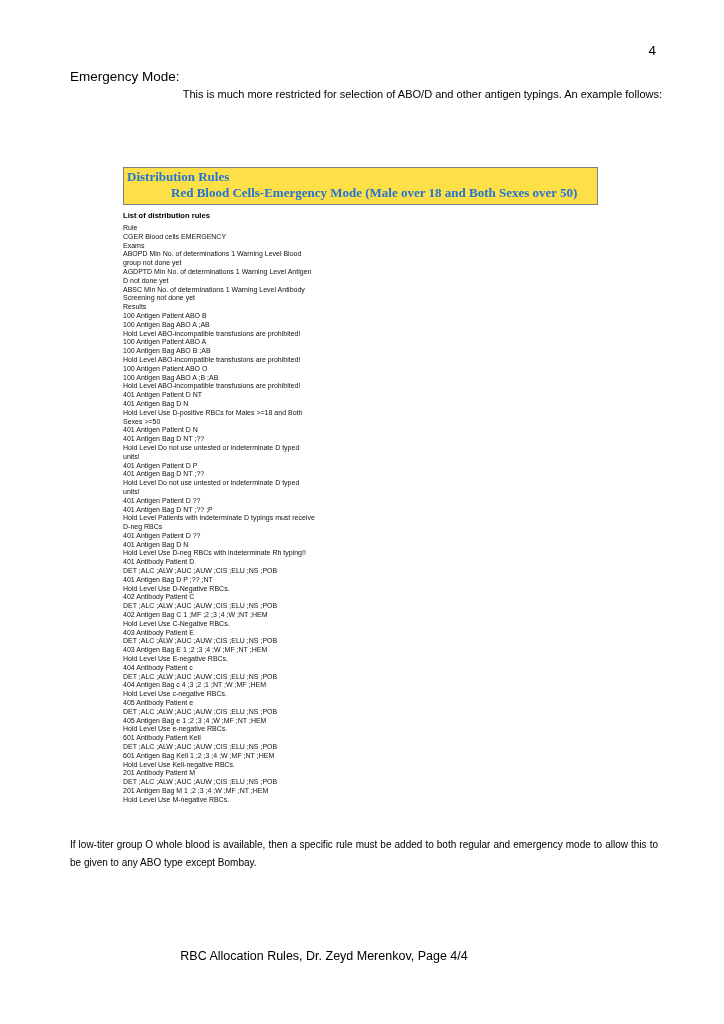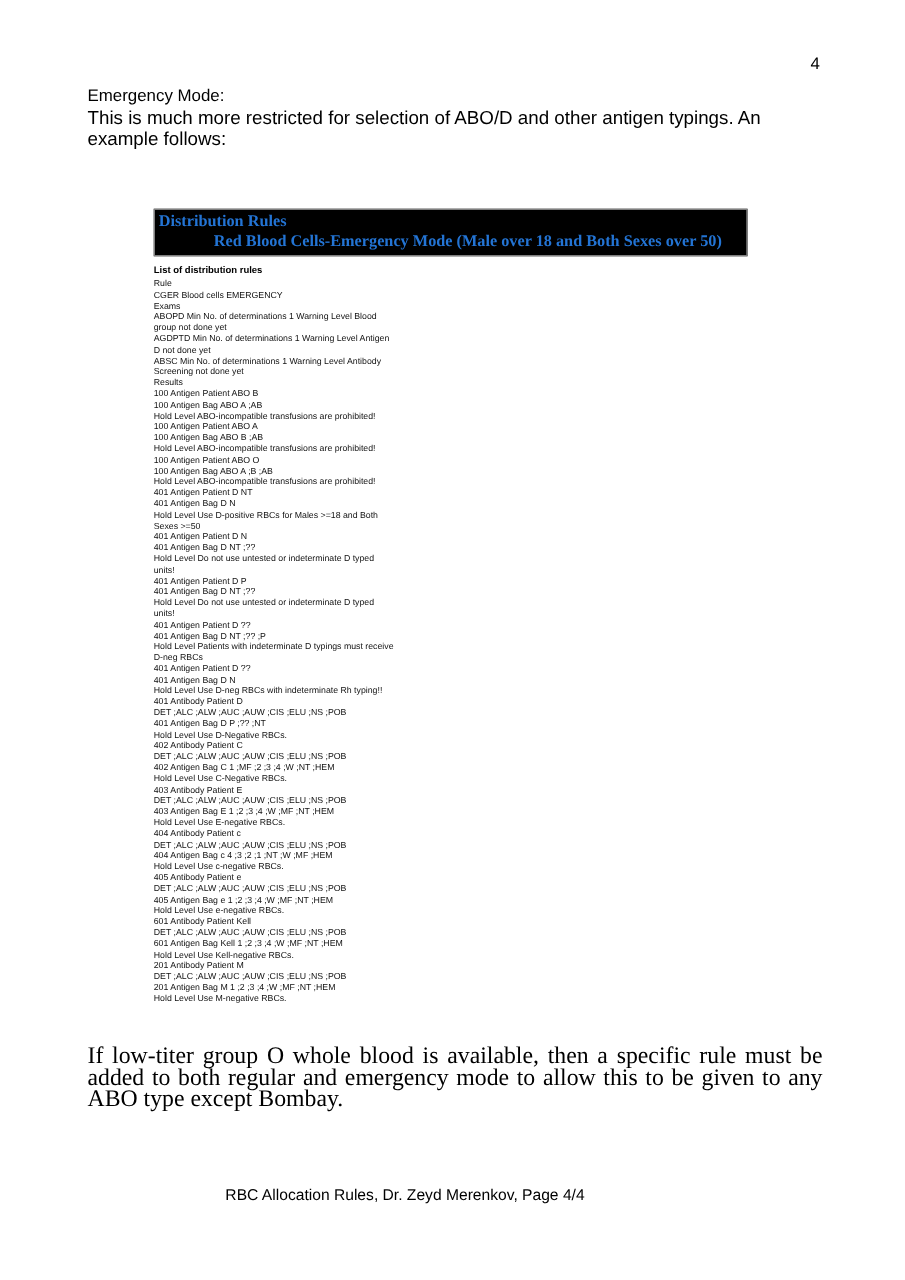--- a/index.html
+++ b/index.html
@@ -27,30 +27,31 @@
     top: 68px;
     left: 70px;
     width: 592px;
   }
   .heading {
     font-size: 13.5px;
     font-weight: normal;
     line-height: 17.5px;
   }
   .intro {
-    font-size: 15px;
+    font-size: 11px;
     line-height: 17.5px;
+    text-align: right;
   }
   .rules-box {
     position: absolute;
     top: 167px;
     left: 123px;
     width: 475px;
     box-sizing: border-box;
-    background: #000000;
+    background: #fde047;
     border: 1px solid #7f7f7f;
     padding: 1px 4px 3px 3px;
   }
   .rules-box-title {
     font-family: "Liberation Serif", serif;
     font-weight: bold;
     font-size: 13px;
     line-height: 16px;
     color: #2374d4;
   }
@@ -77,24 +78,23 @@
   .rule-line {
     font-size: 7px;
     line-height: 8.8px;
     color: #111111;
   }
   .closing {
     position: absolute;
     top: 836px;
     left: 70px;
     width: 588px;
-    font-size: 19px;
+    font-size: 10px;
     line-height: 17.5px;
     text-align: justify;
-    font-family: Liberation Serif, serif;
   }
   .footer {
     position: absolute;
     top: 949px;
     left: 0;
     width: 648px;
     text-align: center;
     font-size: 12.5px;
   }
 </style>

